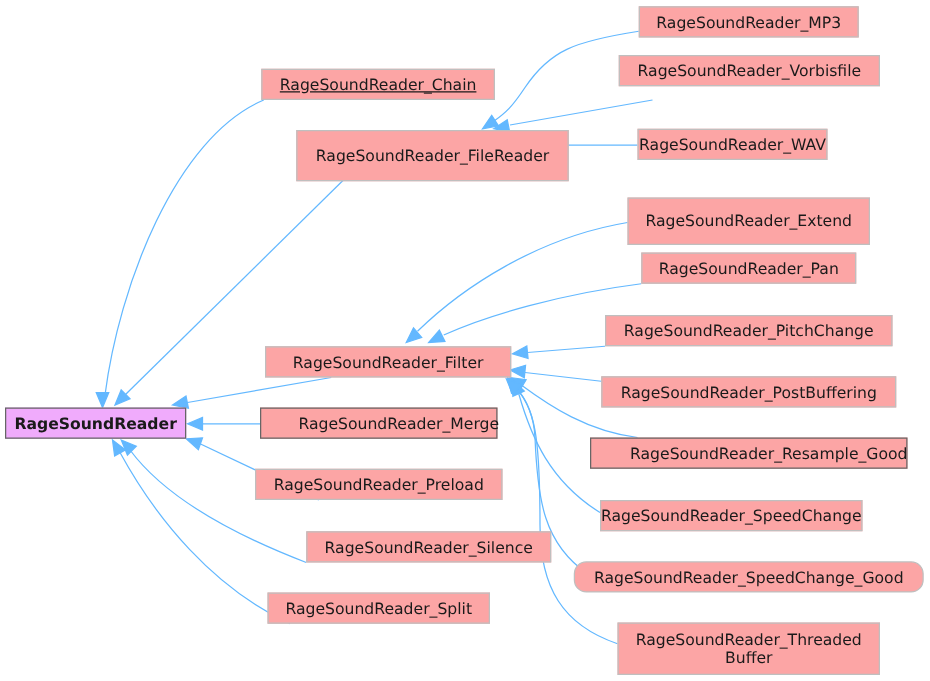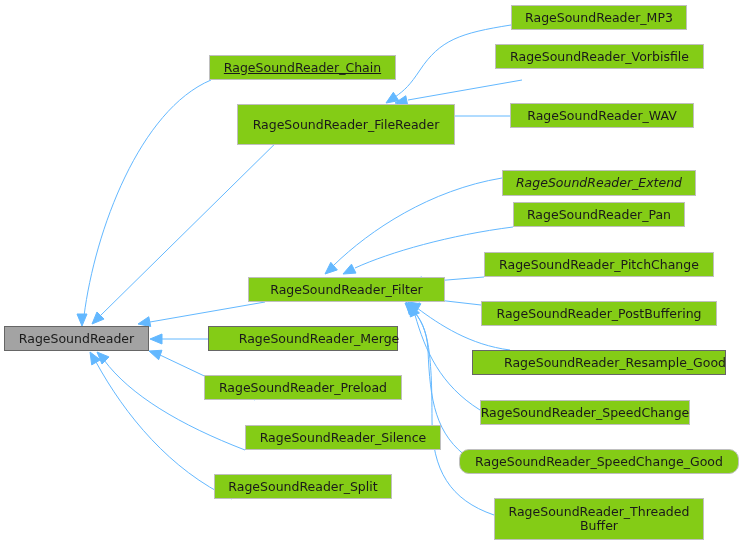--- a/index.html
+++ b/index.html
@@ -1,25 +1,25 @@
 <!DOCTYPE html>
 <html><head>
 <meta charset="utf-8">
 <style>
   html, body { margin: 0; padding: 0; background: #ffffff; }
   body { width: 744px; height: 545px; position: relative; overflow: hidden;
          font-family: "DejaVu Sans", sans-serif; }
   #edges { position: absolute; left: 0; top: 0; width: 744px; height: 545px; }
-  .node { position: absolute; box-sizing: border-box; background: #84cc16;
+  .node { position: absolute; box-sizing: border-box; background: #fca5a5;
           border: 1px solid #bfbfbf; color: #1a1a1a; font-size: 12.5px;
           display: flex; align-items: center; justify-content: center;
           text-align: center; line-height: 14px; white-space: pre-line;
           cursor: pointer; }
   .node.dark { border-color: #666666; padding-left: 32px; }
-  .node.root { background: #a3a3a3; border-color: #666666; }
+  .node.root { background: #f0abfc; border-color: #666666; font-weight: bold; }
   .edge { fill: none; stroke: #63b8ff; stroke-width: 1; }
   .arrow { fill: #63b8ff; stroke: #63b8ff; stroke-width: 1; }
 </style>
 </head>
 <body>
 
 <svg id="edges">
     <path d="M211,80 C140,110 95,230 84,316" class="edge"></path>
     <polygon points="82,326 77,314 87,314" class="arrow"></polygon>
     <path d="M290,129 L100,316" class="edge"></path>
@@ -54,29 +54,29 @@
     <polygon points="410,304 419.44271933574265,312.93504625317587 410.3046038495401,316.99643091371036" class="arrow"></polygon>
     <path d="M470,459 C435,435 430,400 428,350 C427,330 420,318 412,309" class="edge"></path>
     <polygon points="406,302 417.2,308.6 409.2,314.6" class="arrow"></polygon>
     <path d="M494,515 C450,500 432,470 432,420 C432,350 428,325 412,310" class="edge"></path>
     <polygon points="405,303 417.0208152801713,307.9497474683059 409.9497474683059,315.0208152801713" class="arrow"></polygon>
   </svg>
 
 <div class="node root" id="n-root" style="left:4px;top:326px;width:145px;height:25px;">RageSoundReader</div>
 <div class="node" id="n-chain" style="left:209px;top:55px;width:187px;height:25px;text-decoration:underline;">RageSoundReader_Chain</div>
 <div class="node" id="n-filereader" style="left:194px;top:104px;width:218px;height:41px;margin-left:43px;">RageSoundReader_FileReader</div>
-<div class="node" id="n-filter" style="left:212px;top:277px;width:197px;height:25px;margin-left:36px;">RageSoundReader_Filter</div>
+<div class="node" id="n-filter" style="left:212px;top:277px;width:197px;height:25px;">RageSoundReader_Filter</div>
 <div class="node dark" id="n-merge" style="left:208px;top:326px;width:190px;height:25px;">RageSoundReader_Merge</div>
 <div class="node" id="n-preload" style="left:204px;top:375px;width:198px;height:25px;">RageSoundReader_Preload</div>
 <div class="node" id="n-silence" style="left:205px;top:425px;width:196px;height:25px;margin-left:40px;">RageSoundReader_Silence</div>
 <div class="node" id="n-split" style="left:214px;top:474px;width:178px;height:25px;">RageSoundReader_Split</div>
 <div class="node" id="n-mp3" style="left:511px;top:5px;width:176px;height:25px;">RageSoundReader_MP3</div>
 <div class="node" id="n-vorbis" style="left:495px;top:44px;width:209px;height:25px;">RageSoundReader_Vorbisfile</div>
-<div class="node" id="n-wav" style="left:510px;top:103px;width:184px;height:25px;">RageSoundReader_WAV</div>
-<div class="node" id="n-extend" style="left:502px;top:170px;width:194px;height:26px;font-style:italic;">RageSoundReader_Extend</div>
+<div class="node" id="n-wav" style="left:510px;top:103px;width:152px;height:25px;">RageSoundReader_WAV</div>
+<div class="node" id="n-extend" style="left:502px;top:158px;width:194px;height:38px;">RageSoundReader_Extend</div>
 <div class="node" id="n-pan" style="left:513px;top:202px;width:172px;height:25px;">RageSoundReader_Pan</div>
 <div class="node" id="n-pitch" style="left:484px;top:252px;width:230px;height:25px;">RageSoundReader_PitchChange</div>
 <div class="node" id="n-postbuf" style="left:481px;top:301px;width:236px;height:25px;">RageSoundReader_PostBuffering</div>
 <div class="node dark" id="n-resample" style="left:472px;top:350px;width:254px;height:25px;">RageSoundReader_Resample_Good</div>
 <div class="node" id="n-speed" style="left:480px;top:400px;width:210px;height:25px;">RageSoundReader_SpeedChange</div>
 <div class="node" id="n-speedgood" style="left:459px;top:449px;width:280px;height:25px;border-radius:10px;">RageSoundReader_SpeedChange_Good</div>
 <div class="node" id="n-threaded" style="left:494px;top:498px;width:210px;height:42px;">RageSoundReader_Threaded
 Buffer</div>
 
 </body></html>

